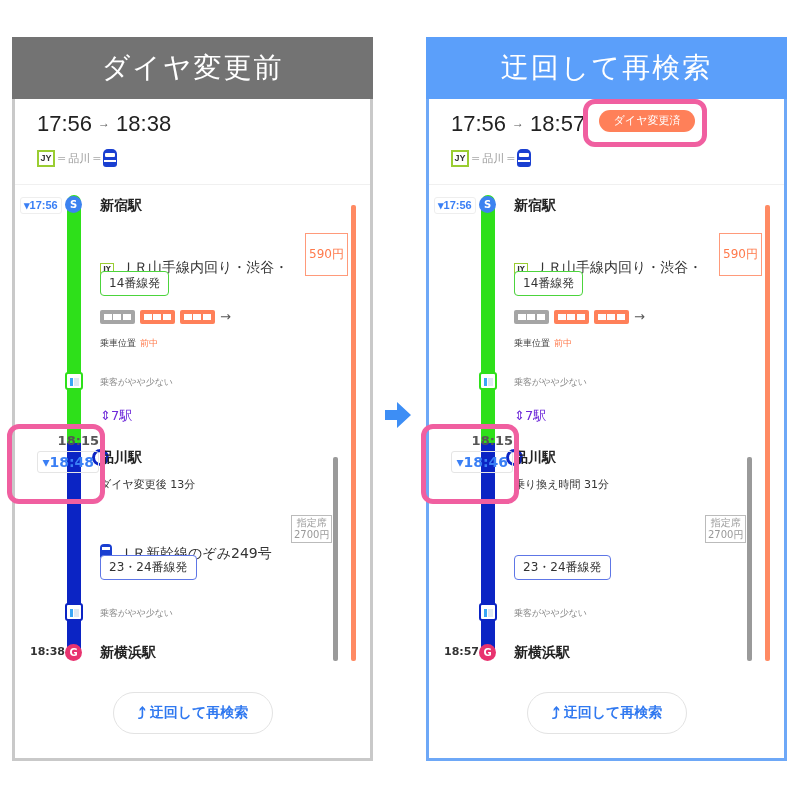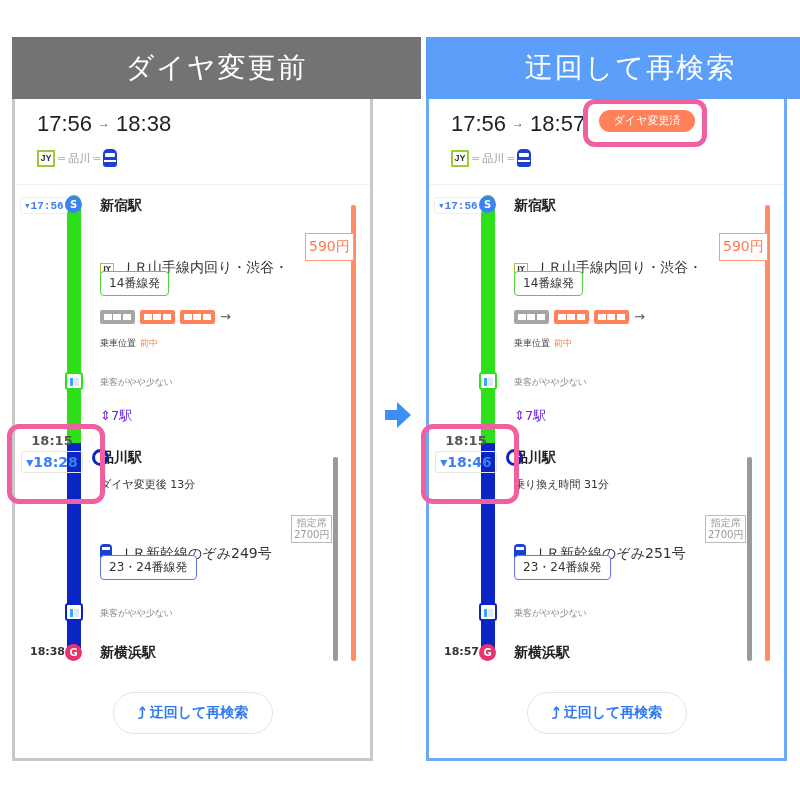--- a/index.html
+++ b/index.html
@@ -2,39 +2,39 @@
 <html><head>
 <meta charset="utf-8">
 <style>
   * { box-sizing: border-box; margin: 0; padding: 0; }
   html, body { width: 800px; height: 799px; background: #ffffff; overflow: hidden; }
   body { position: relative; font-family: "DejaVu Sans", "Liberation Sans", sans-serif; color: #222; }
 
   .panel { position: absolute; top: 37px; width: 361px; height: 724px; border: 3px solid #cccccc; background: #fff; }
   .panel.before { left: 12px; border-color: #c9c9c9; }
   .panel.after { left: 426px; border-color: #6ea8f7; }
-  .panel-header { position: absolute; left: -3px; top: -3px; width: 409px; height: 62px; display: flex; align-items: center; justify-content: center; color: #fff; font-size: 28px; letter-spacing: 2px; }
+  .panel-header { position: absolute; left: -3px; top: -3px; width: 361px; height: 62px; display: flex; align-items: center; justify-content: center; color: #fff; font-size: 28px; letter-spacing: 2px; }
   .before .panel-header { background: #737373; }
   .after .panel-header { background: #5b9ffa; }
 
   .summary { position: absolute; left: 0; top: 59px; width: 355px; height: 86px; border-bottom: 1px solid #f0f0f0; }
   .times { position: absolute; left: 22px; top: 12px; font-size: 22px; color: #222; font-family: "Liberation Sans", sans-serif; }
   .times .arr { font-size: 12px; color: #555; margin: 0 6px; vertical-align: 4px; }
   .route-icons { position: absolute; left: 22px; top: 50px; display: flex; align-items: center; font-size: 11px; color: #999; }
   .jy { display: inline-block; width: 18px; height: 17px; border: 2px solid #9acd32; font-size: 9px; font-weight: bold; color: #333; text-align: center; line-height: 13px; font-family: "Liberation Sans", sans-serif; }
   .dash { margin: 0 2px; color: #bbb; }
   .shinkansen { display: inline-block; width: 14px; height: 18px; background: #1a3fd1; border-radius: 5px 5px 3px 3px; position: relative; }
   .shinkansen::before { content: ""; position: absolute; left: 2px; top: 4px; width: 10px; height: 4px; background: #fff; border-radius: 1px; }
   .shinkansen::after { content: ""; position: absolute; left: 1px; top: 11px; width: 12px; height: 2px; background: #fff; }
 
   .badge-changed { position: absolute; left: 170px; top: 11px; width: 96px; height: 22px; background: #ff8059; color: #fff; border-radius: 11px; font-size: 11px; text-align: center; line-height: 22px; }
   .highlight-box { position: absolute; border: 5px solid #f05fa0; border-radius: 12px; }
 
   .timeline { position: absolute; left: 0; top: 145px; width: 355px; height: 500px; }
-  .time-tag { position: absolute; font-size: 11px; font-weight: bold; color: #3a7ff5; background: #fff; border: 1px solid #eee; border-radius: 3px; padding: 1px 3px; font-family: Liberation Mono, monospace; }
+  .time-tag { position: absolute; font-size: 11px; font-weight: bold; color: #3a7ff5; background: #fff; border: 1px solid #eee; border-radius: 3px; padding: 1px 3px; font-family: Liberation Sans, sans-serif; }
   .time-plain { position: absolute; font-size: 11px; font-weight: bold; color: #333; }
   .line-green { position: absolute; left: 52px; width: 14px; background: #2ee01a; }
   .line-blue { position: absolute; left: 52px; width: 14px; background: #0b24c4; }
   .stn-dot { position: absolute; width: 17px; height: 17px; border-radius: 50%; color: #fff; font-size: 10px; font-weight: bold; text-align: center; line-height: 17px; }
   .dot-s { background: #3c82f0; }
   .dot-g { background: #e8336f; }
   .dot-mid { background: #fff; border: 3px solid #0b24c4; }
   .stn-name { position: absolute; left: 85px; font-size: 14px; font-weight: bold; color: #222; }
   .line-name { position: absolute; left: 85px; font-size: 14px; color: #333; line-height: 20px; width: 200px; margin-top: 28px; }
   .mini-jy { display: inline-block; width: 14px; height: 13px; border: 1.5px solid #9acd32; font-size: 7px; font-weight: bold; color: #333; text-align: center; line-height: 10px; margin-right: 6px; vertical-align: 1px; }
@@ -52,26 +52,26 @@
   .board-pos { position: absolute; left: 85px; font-size: 9px; color: #444; }
   .board-pos .pos { color: #ff7a4c; margin-left: 4px; }
   .crowd-icon { position: absolute; left: 50px; width: 18px; height: 18px; background: #fff; border-radius: 3px; }
   .crowd-icon.g { border: 2px solid #2ee01a; }
   .crowd-icon.b { border: 2px solid #0b24c4; }
   .crowd-icon::before { content: ""; position: absolute; left: 3px; top: 4px; width: 3px; height: 8px; background: #3aa7f5; }
   .crowd-icon::after { content: ""; position: absolute; left: 7px; top: 4px; width: 5px; height: 8px; background: #dde8f3; }
   .crowd-text { position: absolute; left: 85px; font-size: 9px; color: #888; }
   .stops { position: absolute; left: 85px; font-size: 13px; color: #6d28d9; }
   .transfer { position: absolute; left: 85px; font-size: 11px; color: #333; }
-  .fare { position: absolute; left: 290px; font-size: 14px; color: #ff7a4c; border: 1px solid #ff9a7a; padding: 4px 3px; background: #fff; text-align: right; }
+  .fare { position: absolute; left: 290px; font-size: 12px; color: #ff7a4c; border: 1px solid #ff9a7a; padding: 12px 3px; background: #fff; text-align: right; }
   .seat { position: absolute; left: 276px; font-size: 10px; color: #999; border: 1px solid #bbb; padding: 1px 2px; background: #fff; line-height: 12px; text-align: center; }
   .bar-orange { position: absolute; left: 336px; width: 5px; background: #ff8a63; border-radius: 2px; }
   .bar-gray { position: absolute; left: 318px; width: 5px; background: #9a9a9a; border-radius: 2px; }
 
-  .dep-box { position: absolute; left: 2px; width: 70px; text-align: center; }
+  .dep-box { position: absolute; left: 14px; width: 70px; text-align: right; }
   .dep-sched { font-size: 13px; font-weight: bold; color: #555; font-family: "DejaVu Sans", sans-serif; }
   .dep-actual { display: inline-block; margin-top: 3px; font-size: 14px; font-weight: bold; color: #3a7ff5; border: 1px solid #e5e5e5; border-radius: 3px; padding: 2px 4px; }
 
   .research { position: absolute; left: 98px; top: 652px; width: 160px; height: 42px; border: 1px solid #e3e3e3; border-radius: 21px; background: #fff; color: #2f78f0; font-size: 14px; font-weight: bold; display: flex; align-items: center; justify-content: center; }
   .research .ico { font-size: 16px; margin-right: 4px; }
 
   .mid-arrow { position: absolute; left: 385px; top: 402px; width: 26px; height: 26px; }
 </style>
 </head>
 <body>
@@ -137,21 +137,21 @@
     <div class="stops" style="top:222px;">
       <span>⇕</span><span>7駅</span>
     </div>
 
     <div class="stn-dot dot-mid" style="left:77px;top:264px;"></div>
     <div class="stn-name" style="top:264px;">品川駅</div>
     <div class="transfer" style="top:292px;">ダイヤ変更後 13分</div>
 
     <div class="dep-box" style="top:248px;">
       <div class="dep-sched">18:15</div>
-      <div class="dep-actual">▾18:28</div>
+      <div class="dep-actual">▾18:48</div>
     </div>
 
     <div class="line-name" style="top:330px;">
       <span class="mini-shink"></span><span>ＪＲ新幹線のぞみ249号</span>
     </div>
     <div class="seat" style="top:330px;">
       <div>指定席</div>
       <div>2700円</div>
     </div>
     <div class="platform plat-blue" style="top:370px;">23・24番線発</div>
@@ -241,23 +241,20 @@
 
     <div class="stn-dot dot-mid" style="left:77px;top:264px;"></div>
     <div class="stn-name" style="top:264px;">品川駅</div>
     <div class="transfer" style="top:292px;">乗り換え時間 31分</div>
 
     <div class="dep-box" style="top:248px;">
       <div class="dep-sched">18:15</div>
       <div class="dep-actual">▾18:46</div>
     </div>
 
-    <div class="line-name" style="top:330px;">
-      <span class="mini-shink"></span><span>ＪＲ新幹線のぞみ251号</span>
-    </div>
     <div class="seat" style="top:330px;">
       <div>指定席</div>
       <div>2700円</div>
     </div>
     <div class="platform plat-blue" style="top:370px;">23・24番線発</div>
 
     <div class="crowd-icon b" style="top:418px;"></div>
     <div class="crowd-text" style="top:422px;">乗客がやや少ない</div>
 
     <span class="time-plain" style="left:15px;top:460px;">18:57</span>

